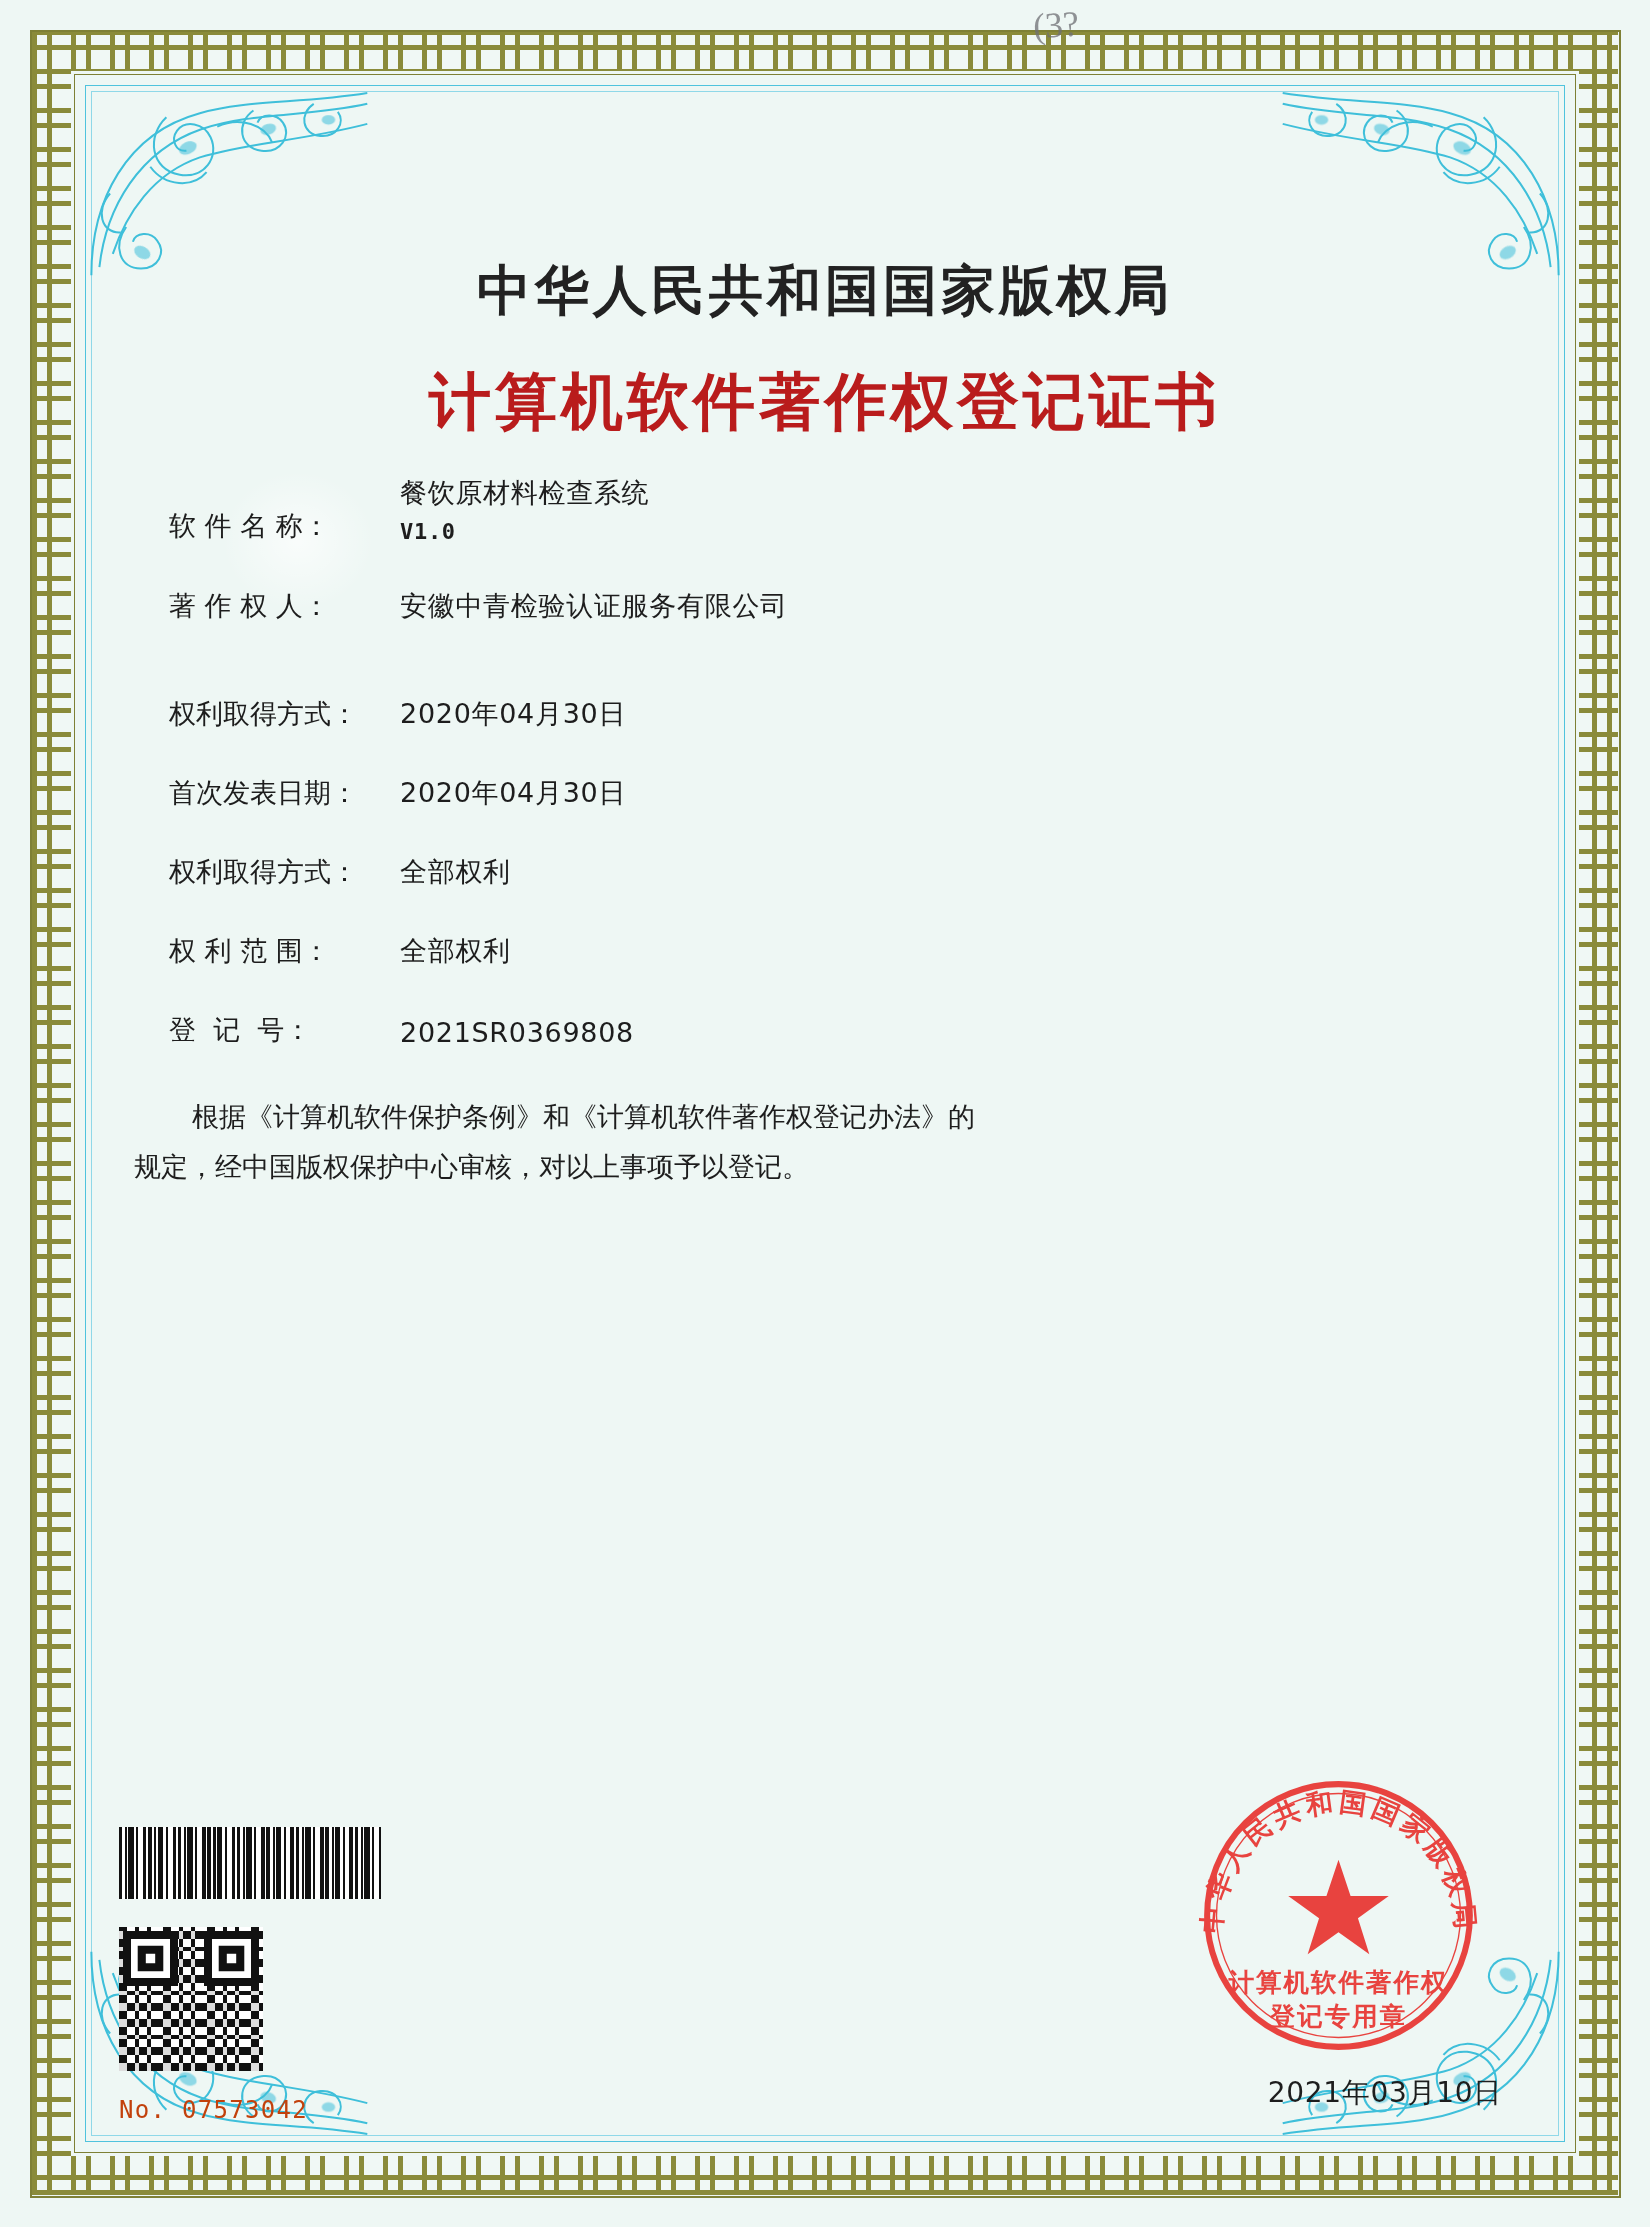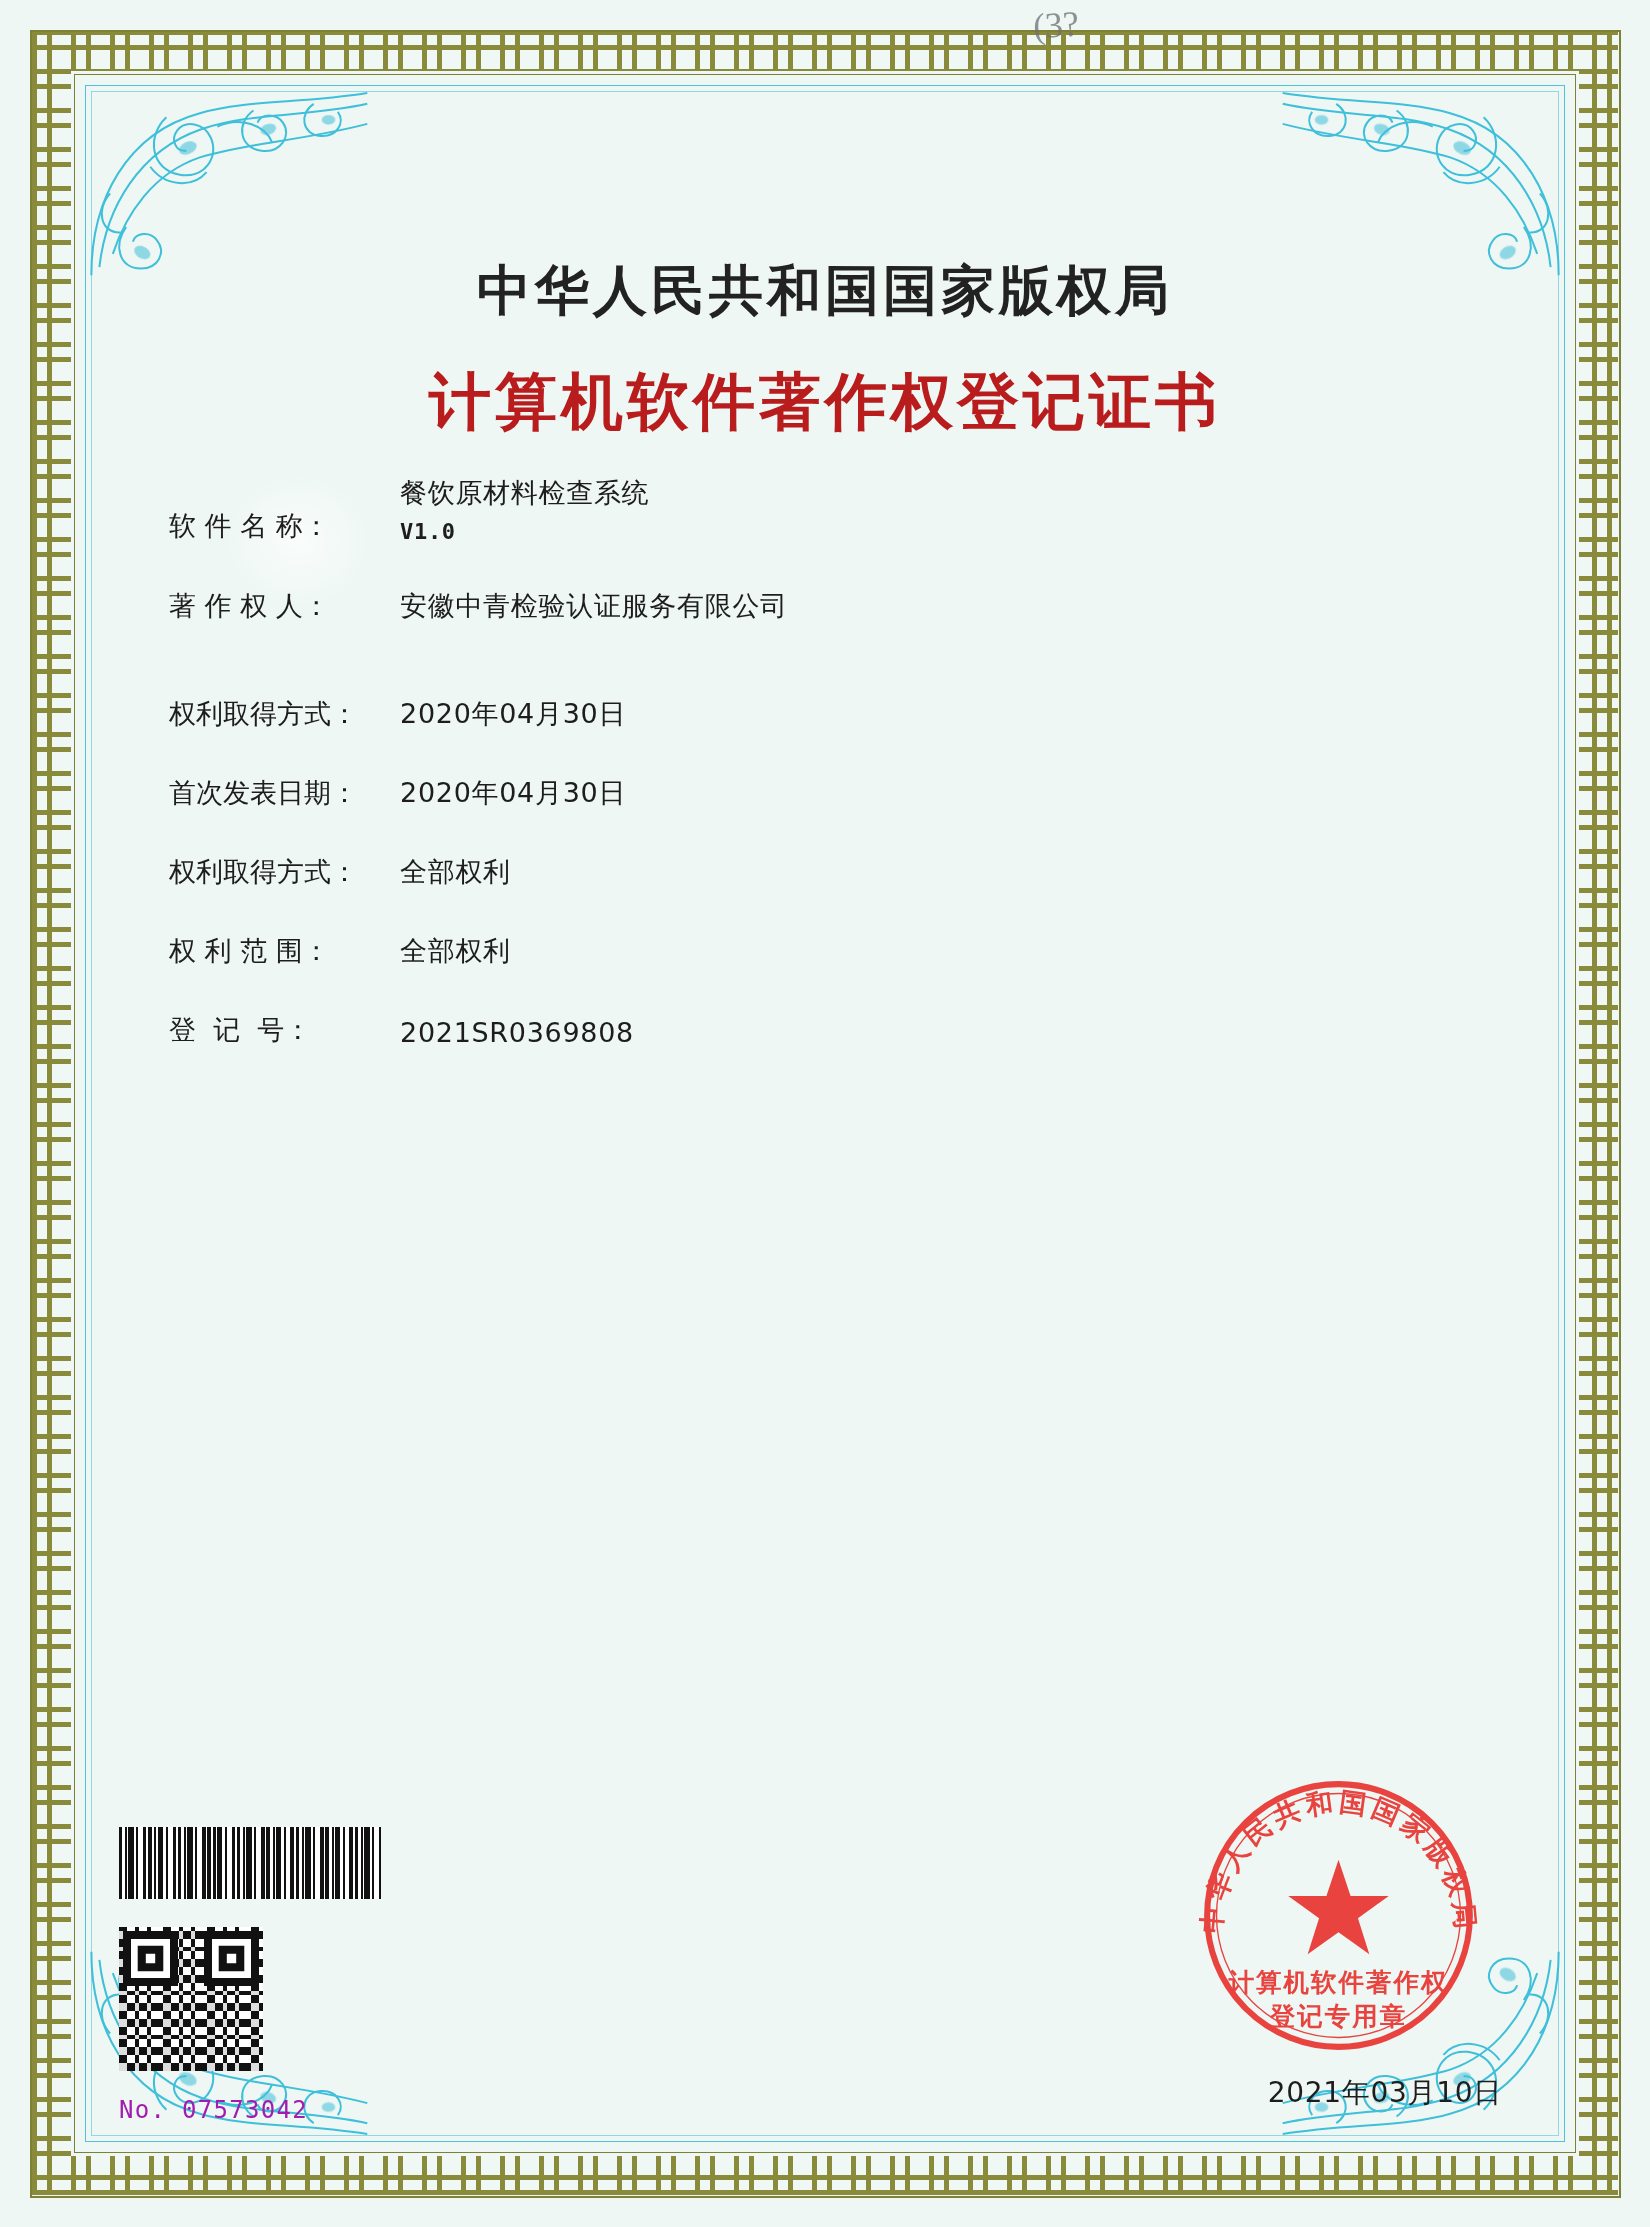--- a/index.html
+++ b/index.html
@@ -205,21 +205,21 @@
   }
   .qr::before { left: 4px; top: 4px; }
   .qr::after  { right: 4px; top: 4px; }
 
   .serial-no {
     position: absolute;
     left: 119px;
     bottom: 103px;
     font-family: "DejaVu Sans Mono", monospace;
     font-size: 24px;
-    color: #a21caf;
+    color: #c2410c;
     letter-spacing: 1.3px;
   }
   .issue-date {
     position: absolute;
     right: 148px;
     bottom: 115px;
     font-family: "DejaVu Sans", sans-serif;
     font-size: 28px;
     color: #1d1d1d;
     letter-spacing: 0.7px;
@@ -416,20 +416,26 @@
 
       <div class="row-spacer"></div>
 
       <div class="field-row">
         <div class="field-label">登  记  号：</div>
         <div class="field-value">2021SR0369808</div>
       </div>
 
     </div>
 
+    <div class="statement">
+      <div>
+        <span class="indent"></span><span>根据《计算机软件保护条例》和《计算机软件著作权登记办法》的</span>
+      </div>
+      <div>规定，经中国版权保护中心审核，对以上事项予以登记。</div>
+    </div>
 
   </div>
 
   <div class="codes">
     <div class="barcode"></div>
     <div class="qr"></div>
   </div>
 
   <div class="serial-no">
     <span>No.</span>

